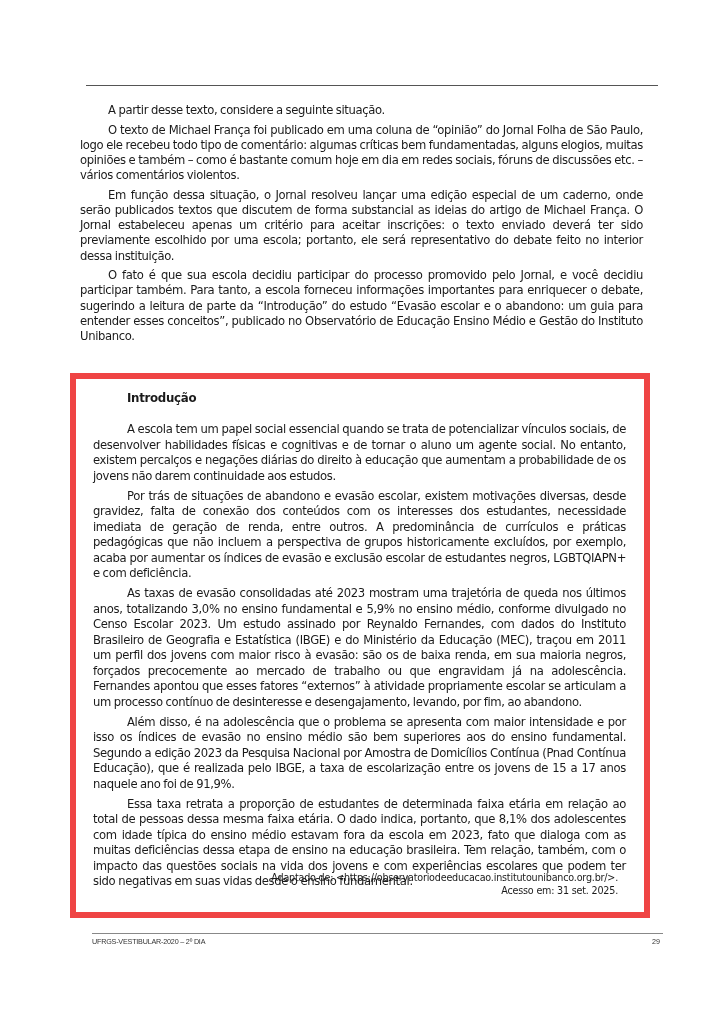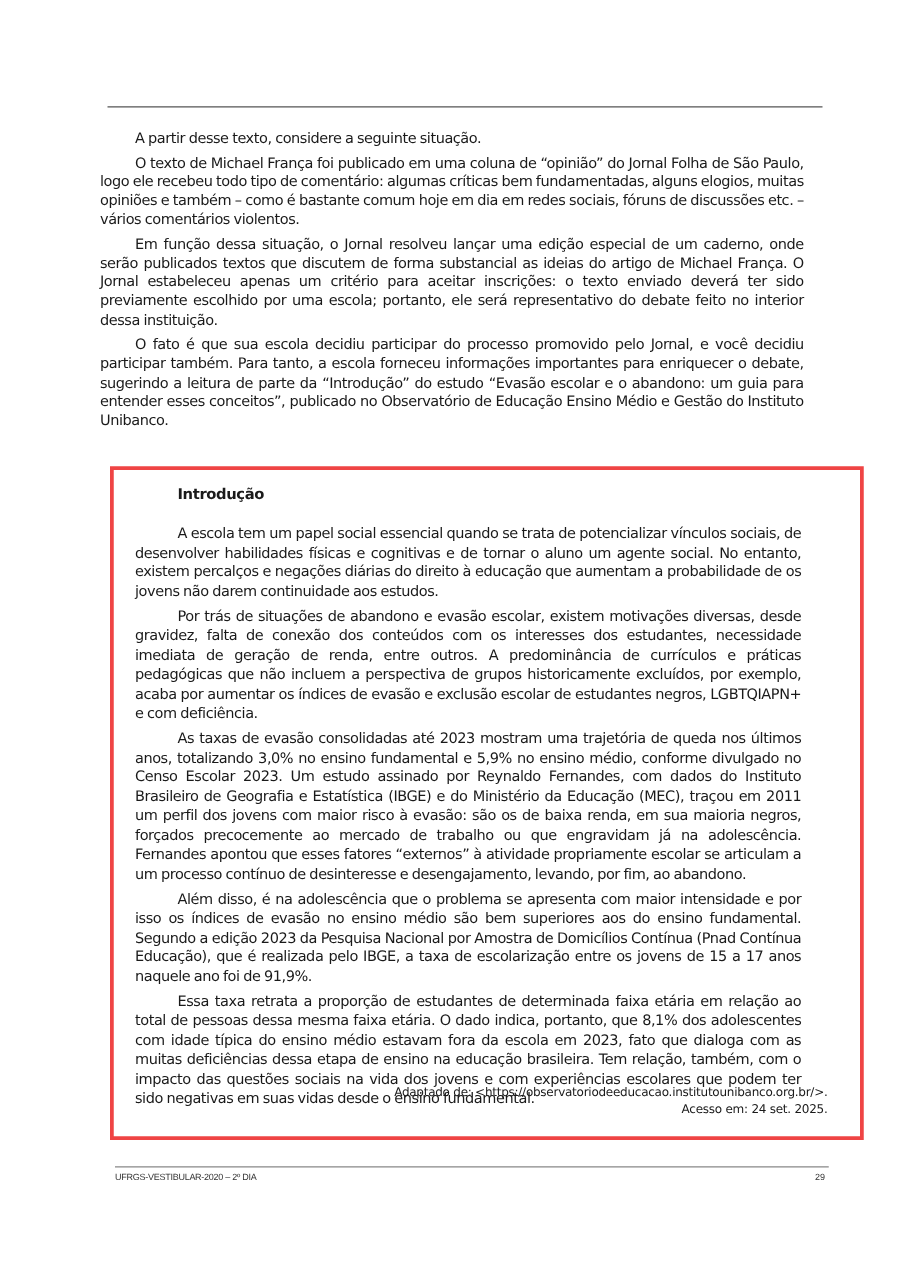--- a/index.html
+++ b/index.html
@@ -33,27 +33,26 @@
     letter-spacing: -0.35px;
     word-spacing: -0.5px;
   }
   .intro-section p {
     margin: 0 0 4.4px 0;
     text-align: justify;
     text-indent: 28px;
   }
   .article-box {
     position: absolute;
-    left: 88px;
+    left: 70px;
     top: 373px;
     width: 568px;
     height: 533px;
-    border: 3px solid #ef4444;
+    border: 6px solid #ef4444;
     box-sizing: content-box;
-    padding-left: 29px;
   }
   .box-title {
     position: absolute;
     left: 51px;
     top: 12px;
     font-weight: bold;
     font-size: 11.8px;
     letter-spacing: -0.3px;
   }
   .box-body {
@@ -124,19 +123,19 @@
   <div class="box-title">Introdução</div>
   <div class="box-body">
     <p>A escola tem um papel social essencial quando se trata de potencializar vínculos sociais, de desenvolver habilidades físicas e cognitivas e de tornar o aluno um agente social. No entanto, existem percalços e negações diárias do direito à educação que aumentam a probabilidade de os jovens não darem continuidade aos estudos.</p>
     <p>Por trás de situações de abandono e evasão escolar, existem motivações diversas, desde gravidez, falta de conexão dos conteúdos com os interesses dos estudantes, necessidade imediata de geração de renda, entre outros. A predominância de currículos e práticas pedagógicas que não incluem a perspectiva de grupos historicamente excluídos, por exemplo, acaba por aumentar os índices de evasão e exclusão escolar de estudantes negros, LGBTQIAPN+ e com deficiência.</p>
     <p>As taxas de evasão consolidadas até 2023 mostram uma trajetória de queda nos últimos anos, totalizando 3,0% no ensino fundamental e 5,9% no ensino médio, conforme divulgado no Censo Escolar 2023. Um estudo assinado por Reynaldo Fernandes, com dados do Instituto Brasileiro de Geografia e Estatística (IBGE) e do Ministério da Educação (MEC), traçou em 2011 um perfil dos jovens com maior risco à evasão: são os de baixa renda, em sua maioria negros, forçados precocemente ao mercado de trabalho ou que engravidam já na adolescência. Fernandes apontou que esses fatores “externos” à atividade propriamente escolar se articulam a um processo contínuo de desinteresse e desengajamento, levando, por fim, ao abandono.</p>
     <p>Além disso, é na adolescência que o problema se apresenta com maior intensidade e por isso os índices de evasão no ensino médio são bem superiores aos do ensino fundamental. Segundo a edição 2023 da Pesquisa Nacional por Amostra de Domicílios Contínua (Pnad Contínua Educação), que é realizada pelo IBGE, a taxa de escolarização entre os jovens de 15 a 17 anos naquele ano foi de 91,9%.</p>
     <p>Essa taxa retrata a proporção de estudantes de determinada faixa etária em relação ao total de pessoas dessa mesma faixa etária. O dado indica, portanto, que 8,1% dos adolescentes com idade típica do ensino médio estavam fora da escola em 2023, fato que dialoga com as muitas deficiências dessa etapa de ensino na educação brasileira. Tem relação, também, com o impacto das questões sociais na vida dos jovens e com experiências escolares que podem ter sido negativas em suas vidas desde o ensino fundamental.</p>
   </div>
   <div class="source">
     <div>Adaptado de: &lt;https://observatoriodeeducacao.institutounibanco.org.br/&gt;.</div>
-    <div>Acesso em: 24 set. 2025.</div>
+    <div>Acesso em: 31 set. 2025.</div>
   </div>
 </div>
 
 <div class="footer-rule"></div>
 <div class="footer-left">UFRGS-VESTIBULAR-2020 – 2º DIA</div>
 <div class="footer-right">29</div>
 
 </body></html>

